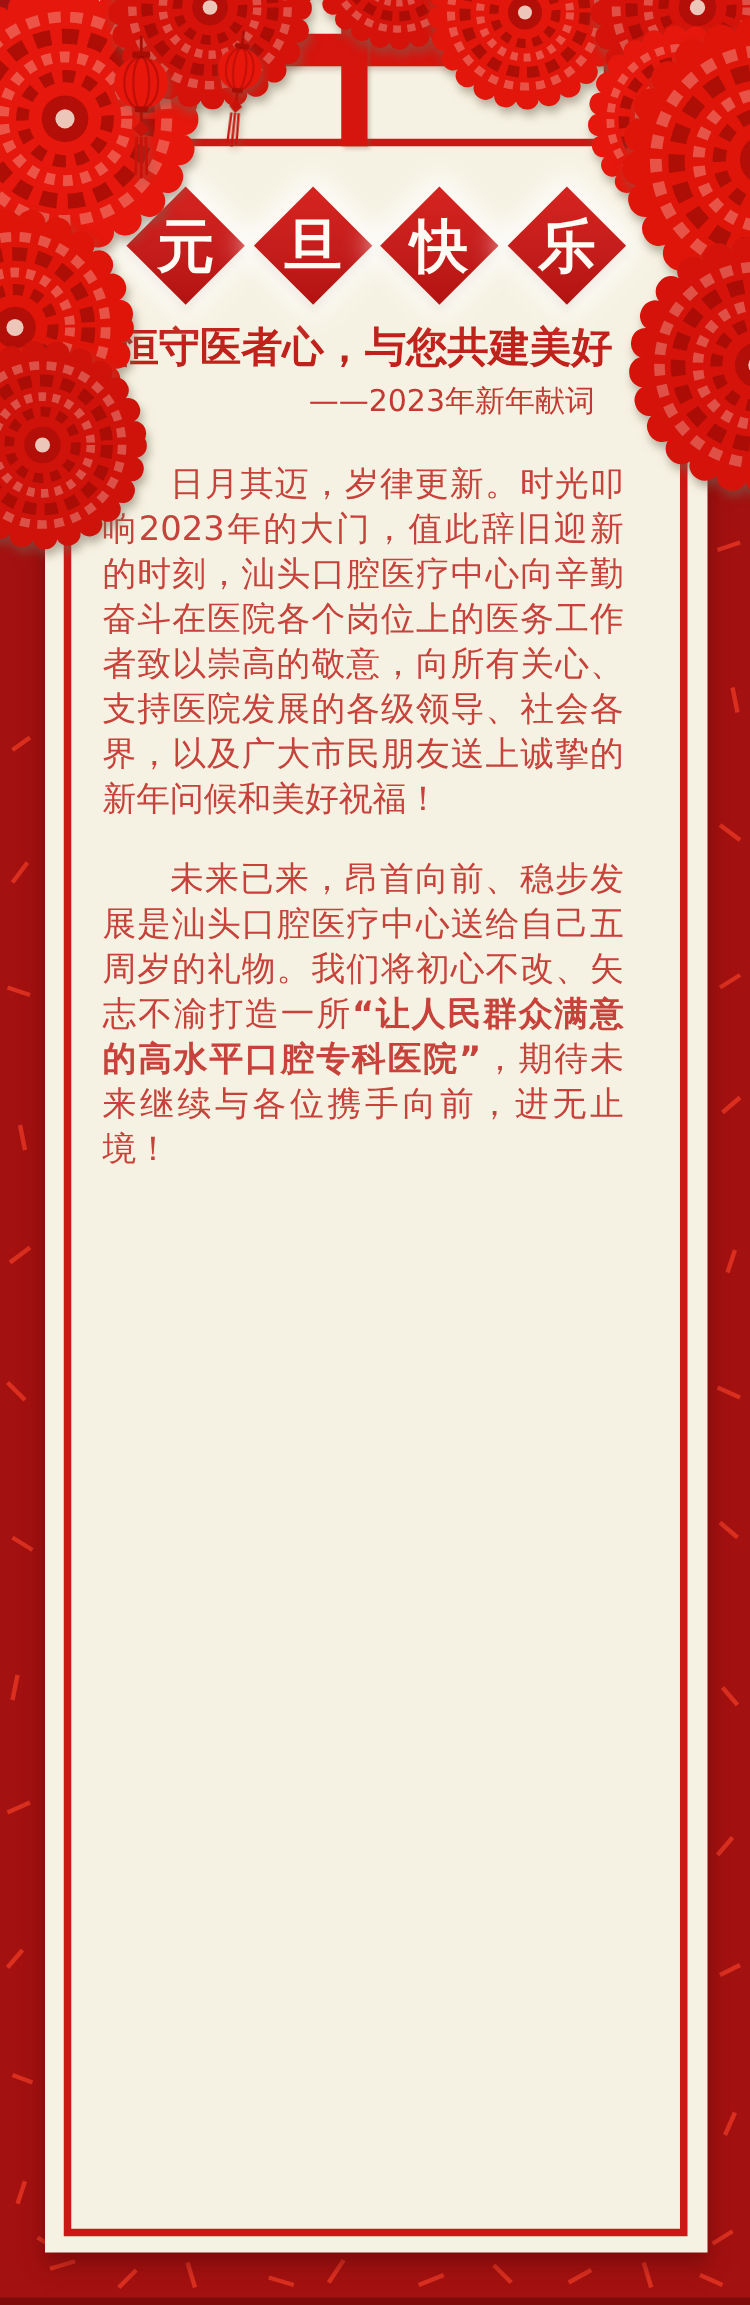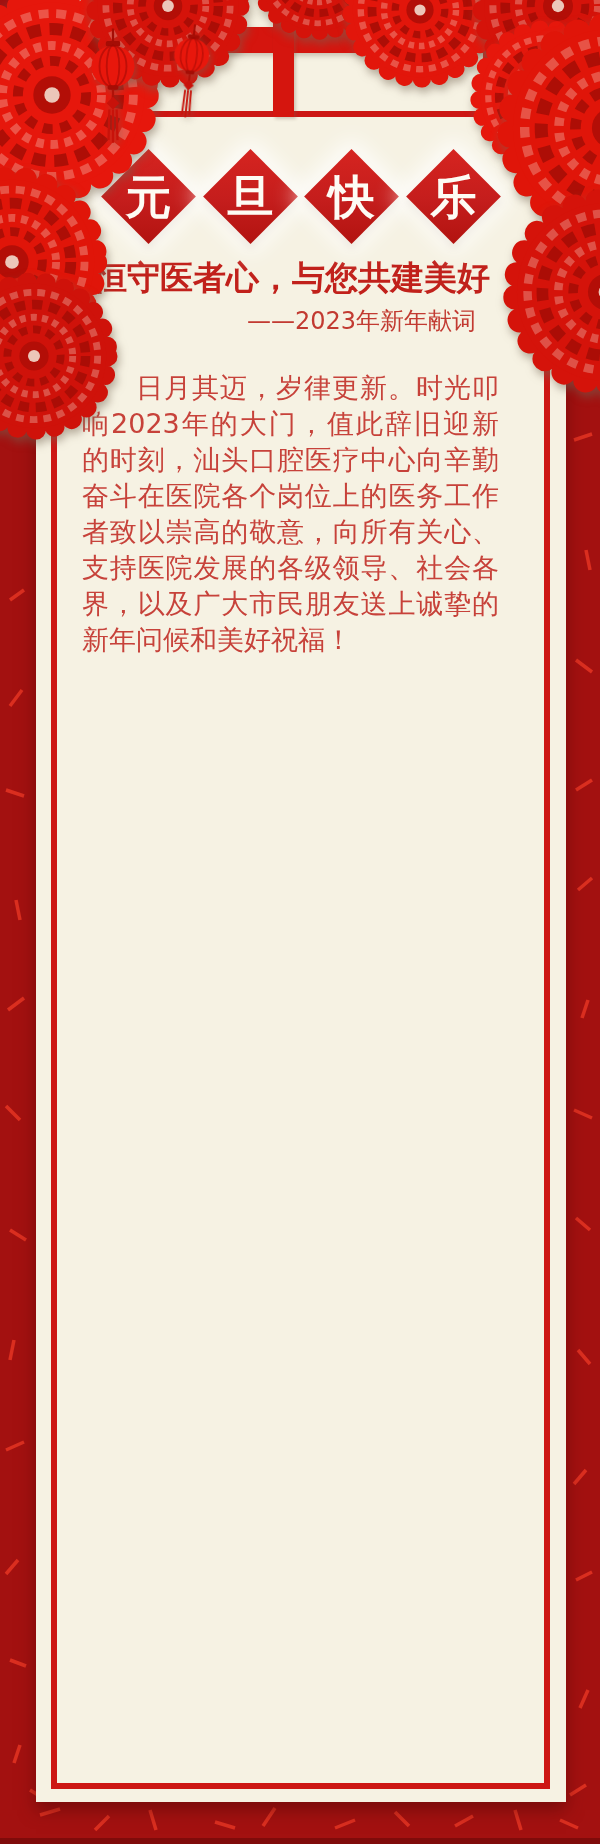--- a/index.html
+++ b/index.html
@@ -146,20 +146,21 @@
     <div class="diamond d4">
         <span>乐</span>
       </div>
   </div>
 
   <div class="inner">
     <h1 class="headline">恒守医者心，与您共建美好</h1>
     <div class="subtitle">——2023年新年献词</div>
     <div class="paragraphs">
         <p><span>日月其迈，岁律更新。时光叩响2023年的大门，值此辞旧迎新的时刻，汕头口腔医疗中心向辛勤奋斗在医院各个岗位上的医务工作者致以崇高的敬意，向所有关心、支持医院发展的各级领导、社会各界，以及广大市民朋友送上诚挚的新年问候和美好祝福！</span></p>
+        <p><span>未来已来，昂首向前、稳步发展是汕头口腔医疗中心送给自己五周岁的礼物。我们将初心不改、矢志不渝打造一所</span><span class="b">“让人民群众满意的高水平口腔专科医院”</span><span>，期待未来继续与各位携手向前，进无止境！</span></p>
       </div>
 
   </div>
 </div>
 
 <div class="overlay">
   <svg width="0" height="0" style="position:absolute">
     <defs>
       <g id="med">
         <circle r="86" fill="none" stroke="currentColor" stroke-width="22" stroke-dasharray="1 21" stroke-linecap="round"></circle>

